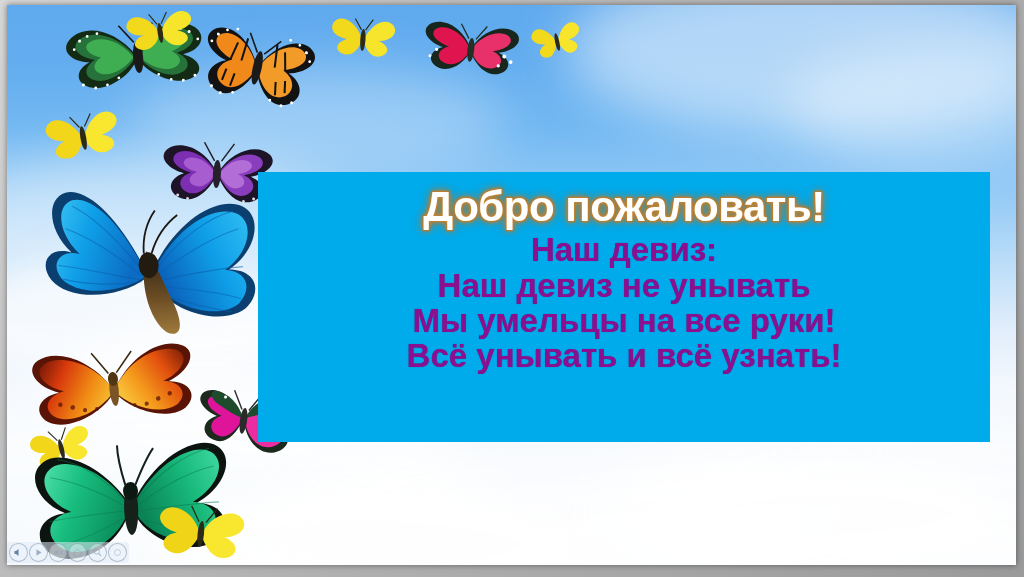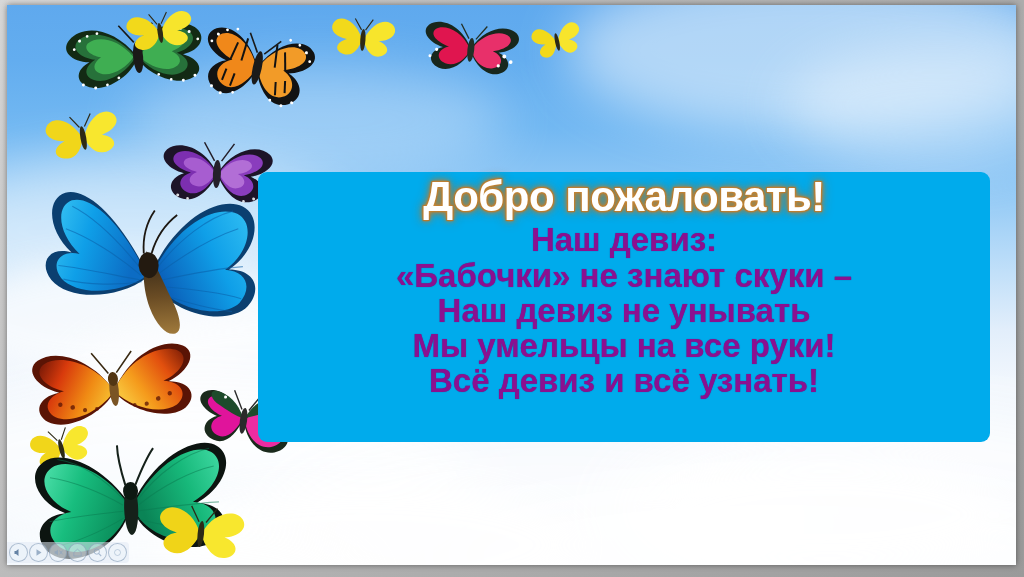--- a/index.html
+++ b/index.html
@@ -45,23 +45,22 @@
   
   .bf{position:absolute;transform-origin:center center;}
   .bf svg{display:block;overflow:visible;}
 
   
   #panel{
     position:absolute;left:251px;top:167px;width:732px;height:270px;
     background:#00abec;
     display:flex;flex-direction:column;align-items:center;
     justify-content:flex-start;
-    padding-top:3px;
+    padding-top:13px;
     box-sizing:border-box;
-    border-radius:9px;
   }
   #title{
     font-size:42px;font-weight:700;color:#ffffff;
     letter-spacing:-.5px;line-height:1.05;
     -webkit-text-stroke:0px;
     text-shadow:
       0 0 2px #c98b3c,
       0 0 4px #c98b3c,
       0 0 7px #b87a2a,
       1px 1px 1px #a86c22,
@@ -422,24 +421,23 @@
         <path d="M45 30 C36 8 14 2 6 12 C-1 21 9 30 22 32 C7 36 6 48 18 52 C32 56 41 42 45 32 Z" fill="#f0d418"></path>
         <path d="M47 30 C56 8 78 2 86 12 C93 21 83 30 70 32 C85 36 86 48 74 52 C60 56 51 42 47 32 Z" fill="#f8e72e"></path>
         <ellipse cx="46" cy="31" rx="3.2" ry="13" fill="#2d2a16"></ellipse>
         <path d="M43 19 L34 4 M50 19 L60 4" stroke="#2d2a16" stroke-width="1.3" fill="none"></path>
       </svg>
     </div>
 
     <div id="panel">
       <div id="title">Добро пожаловать!</div>
       <div class="mottoline l1">Наш девиз:</div>
-      <div class="mottoline">«Бабочки» не знают скуки –</div>
       <div class="mottoline">Наш девиз не унывать</div>
       <div class="mottoline">Мы умельцы на все руки!</div>
-      <div class="mottoline">Всё девиз и всё узнать!</div>
+      <div class="mottoline">Всё унывать и всё узнать!</div>
     </div>
 
     <div id="toolbar">
       <div class="tbtn">
         <svg width="11" height="11" viewBox="0 0 11 11">
           <path d="M5.5 2 L3 4 H1.5 v3 H3 l2.5 2 Z" fill="#4d6f95" opacity=".85"></path>
         </svg>
       </div>
       <div class="tbtn">
         <svg width="11" height="11" viewBox="0 0 11 11">

